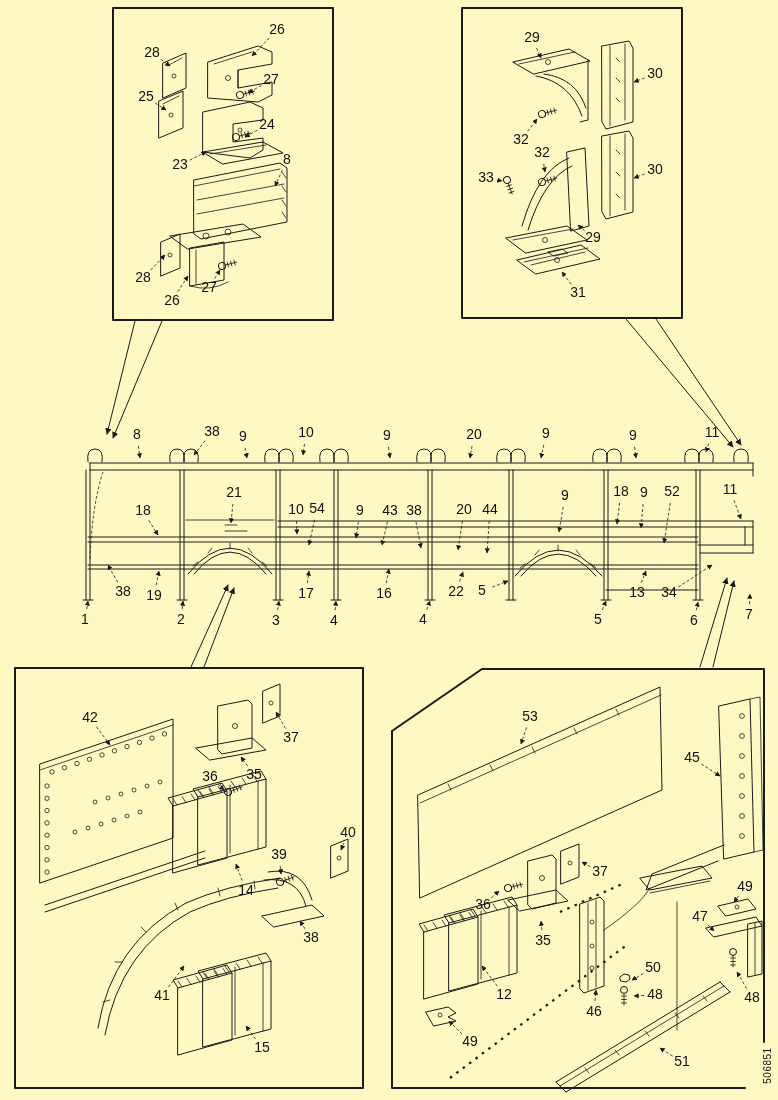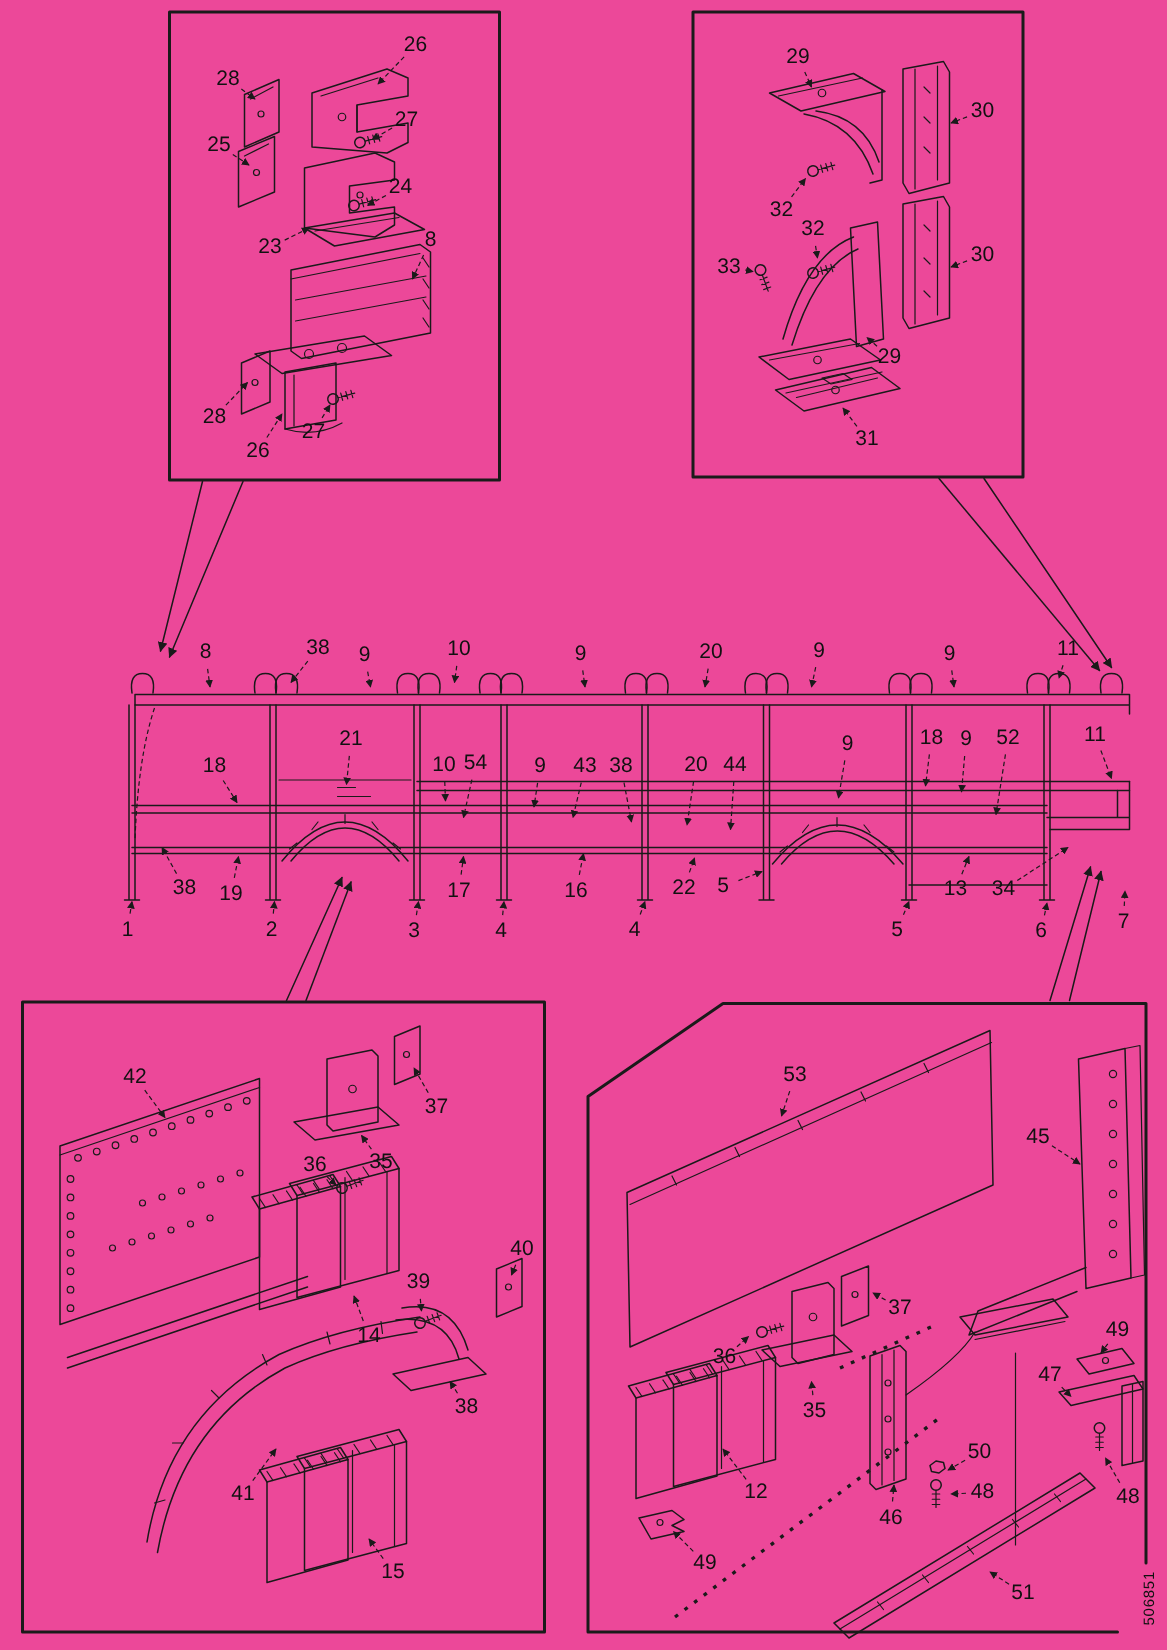--- a/index.html
+++ b/index.html
@@ -1,16 +1,16 @@
 <!DOCTYPE html>
 <html><head>
 <meta charset="utf-8">
 <style>
   html,body{margin:0;padding:0;background:#e9e9e9;}
-  .page{position:relative;width:778px;height:1100px;background:#ec4899;overflow:hidden;
+  .page{position:relative;width:778px;height:1100px;background:#fef9c3;overflow:hidden;
         font-family:"Liberation Sans",sans-serif;}
   svg{position:absolute;left:0;top:0;}
   .ln{stroke:#1a1a1a;fill:none;stroke-width:1;stroke-linejoin:round;stroke-linecap:round;}
   .thick{stroke-width:2;}
   .thin{stroke-width:.8;}
   .leader{stroke:#1a1a1a;stroke-width:.8;fill:none;stroke-dasharray:3 2;}
   .callout{font-family:"Liberation Sans",sans-serif;font-size:14px;fill:#111;
            text-anchor:middle;dominant-baseline:middle;}
   .hole{stroke:#1a1a1a;fill:none;stroke-width:.8;}
   .dashrow{stroke:#1a1a1a;stroke-width:2.2;fill:none;stroke-dasharray:2.5 5.5;}

